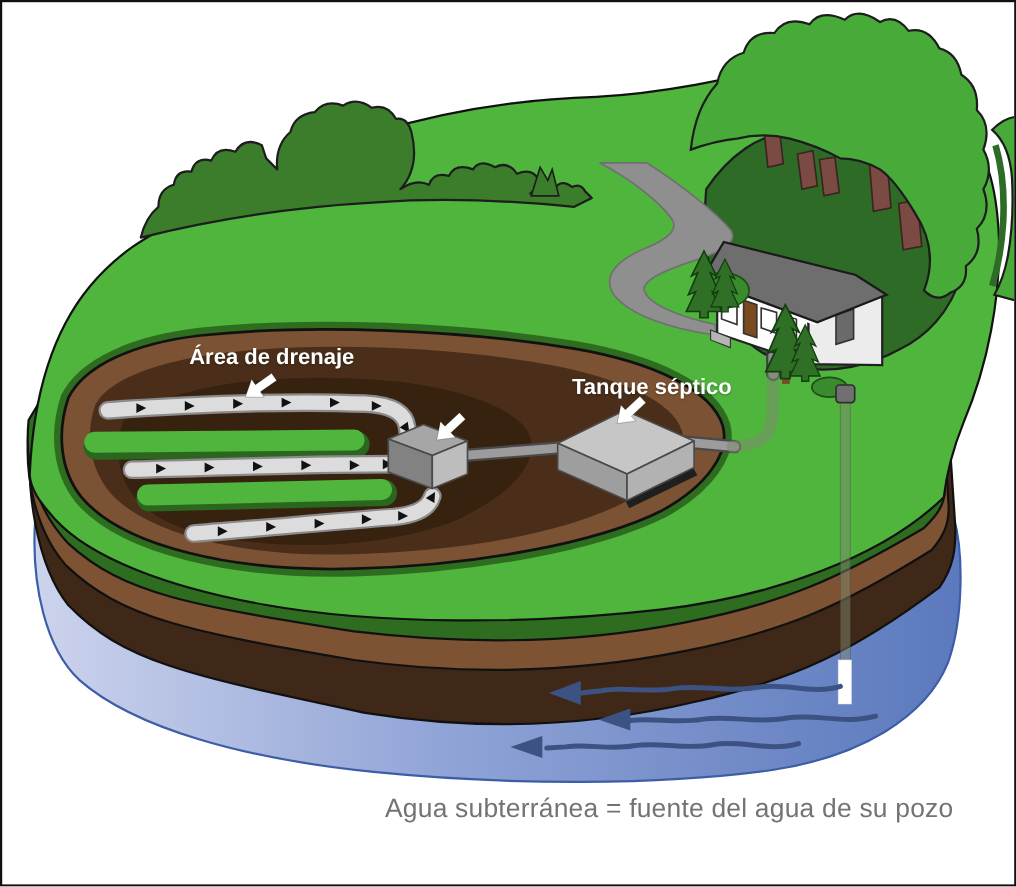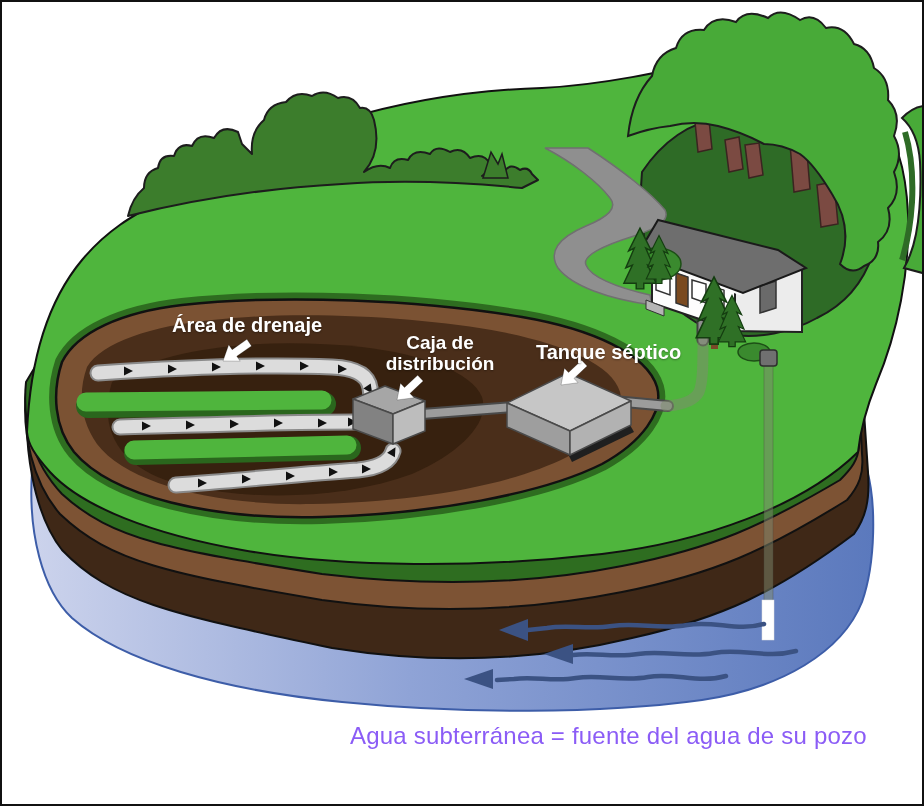--- a/index.html
+++ b/index.html
@@ -20,21 +20,21 @@
     font-weight:bold;
     font-size:20px;
     line-height:21px;
     text-shadow:0 1px 2px rgba(0,0,0,0.35);
     white-space:nowrap;
   }
   .lbl.wrap{white-space:normal;text-align:center;font-size:19px;}
   #caption{
     position:absolute;
     left:348px;top:720px;width:540px;
-    color:#8b5cf6;
+    color:#737373;
     font-size:24px;
     font-weight:400;
     letter-spacing:0.2px;
   }
 </style>
 </head>
 <body>
 
 <div id="stage">
 
@@ -195,19 +195,18 @@
 
   <g fill="#ffffff" stroke="rgba(0,0,0,0.25)" stroke-width="0.8">
     <use href="#labelArrow" transform="translate(221,359) rotate(-35)"></use>
     <use href="#labelArrow" transform="translate(395,398) rotate(-43)"></use>
     <use href="#labelArrow" transform="translate(559,383) rotate(-43)"></use>
   </g>
 </svg>
 
 <div class="lbl" style="left:170px;top:313px;">Área de drenaje</div>
 
-<div class="lbl wrap" style="left:378px;top:330px;width:120px;">Caja de distribución</div>
-
-<div class="lbl" style="left:534px;top:340px;text-align:center;">Tanque séptico</div>
+
+<div class="lbl" style="left:518px;top:340px;text-align:center;">Tanque séptico</div>
 
 <div id="caption">Agua subterránea = fuente del agua de su pozo</div>
 
 </div>
 
 </body></html>

